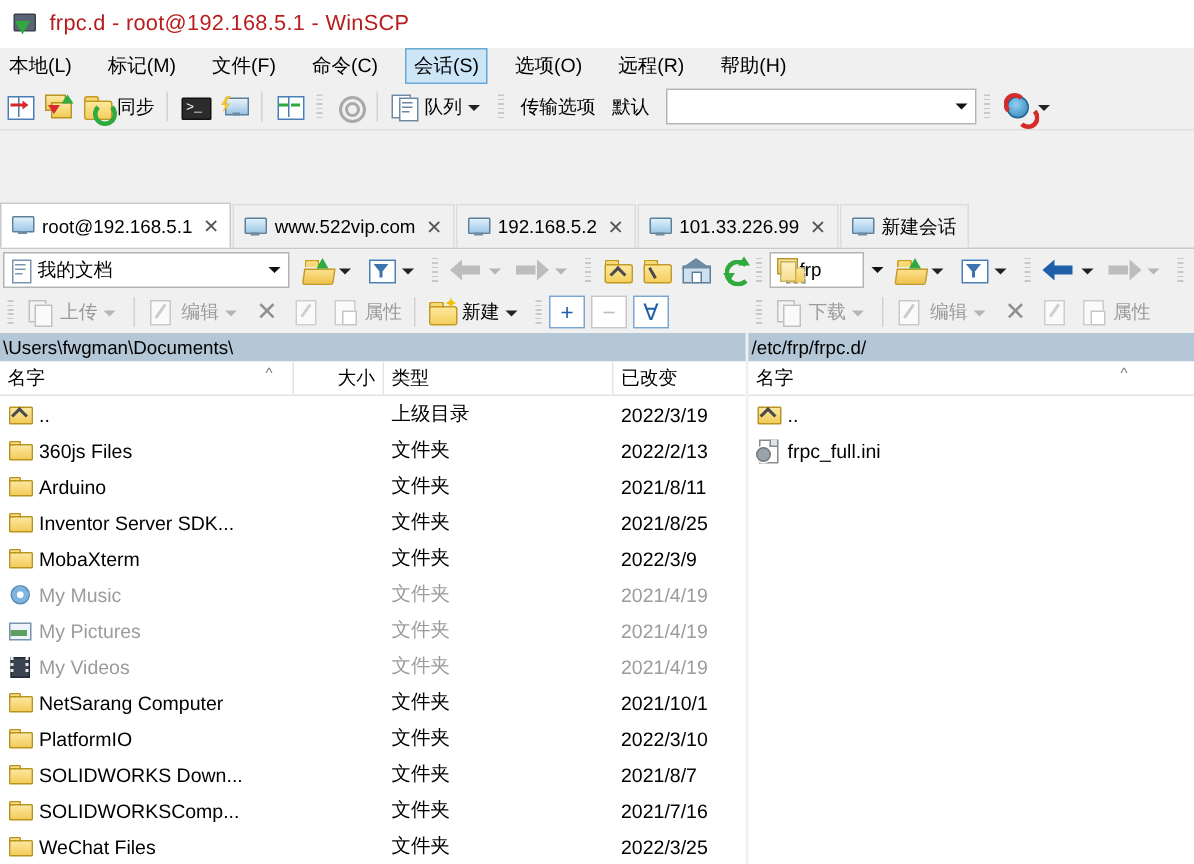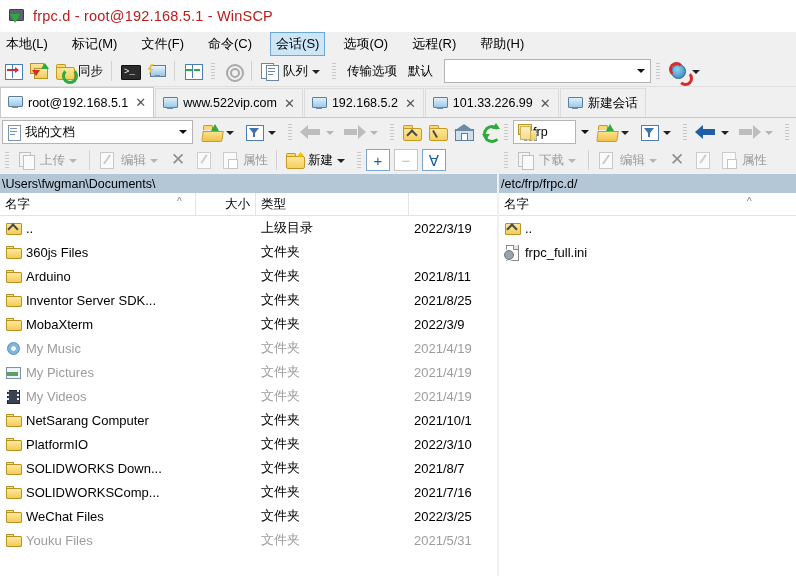--- a/index.html
+++ b/index.html
@@ -156,20 +156,21 @@
 
   
   .tabbar {
     height: 30px;
     background: #f0f0f0;
     display: flex;
     align-items: flex-end;
     flex: 0 0 auto;
     border-bottom: 1px solid #c9c9c9;
     padding-left: 0px;
+    margin-top: 48px;
   }
   .tab {
     height: 28px;
     display: flex;
     align-items: center;
     padding: 0 7px 0 7px;
     background: #f0f0f0;
     border: 1px solid #dcdcdc;
     border-bottom: none;
     margin-right: 1px;
@@ -745,20 +746,23 @@
         <div class="col" style="width:196px;">
           <span>名字</span>
           <span class="sort-asc">^</span>
         </div>
         <div class="col r" style="width:60px;">
           <span>大小</span>
         </div>
         <div class="col" style="width:153px;">
           <span>类型</span>
         </div>
+        <div class="col" style="width:88px;border-right:none;">
+          <span>已改变</span>
+        </div>
       </div>
 
       <div class="listbody">
 
         <div class="row">
           <div class="cell name" style="width:196px;">
               <span class="ri ri-up">
                 <span class="fb"></span>
                 <span class="ar"></span>
               </span>
@@ -781,20 +785,23 @@
                 <span class="ft"></span>
                 <span class="fb"></span>
               </span>
               <span>360js Files</span>
             </div>
           <div class="cell r" style="width:60px;">
               <span></span>
             </div>
           <div class="cell" style="width:153px;">
               <span>文件夹</span>
+            </div>
+          <div class="cell" style="width:88px;">
+              <span>2022/2/13</span>
             </div>
         </div>
 
         <div class="row">
           <div class="cell name" style="width:196px;">
               <span class="ri ri-folder">
                 <span class="ft"></span>
                 <span class="fb"></span>
               </span>
               <span>Arduino</span>

